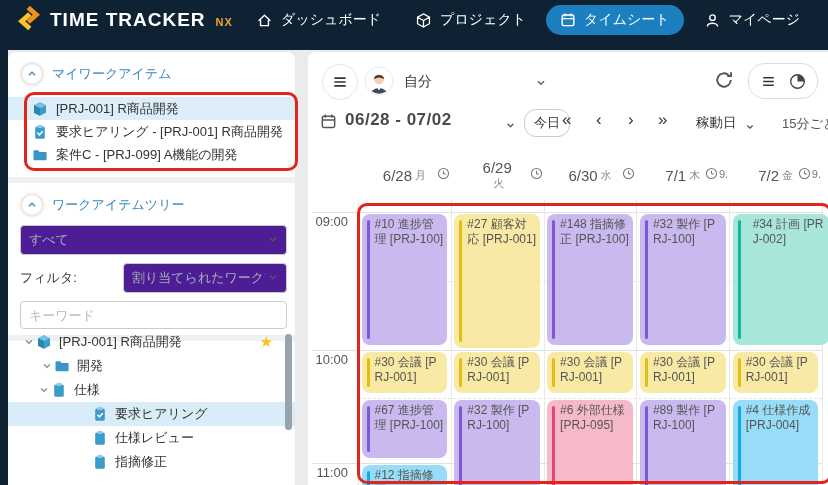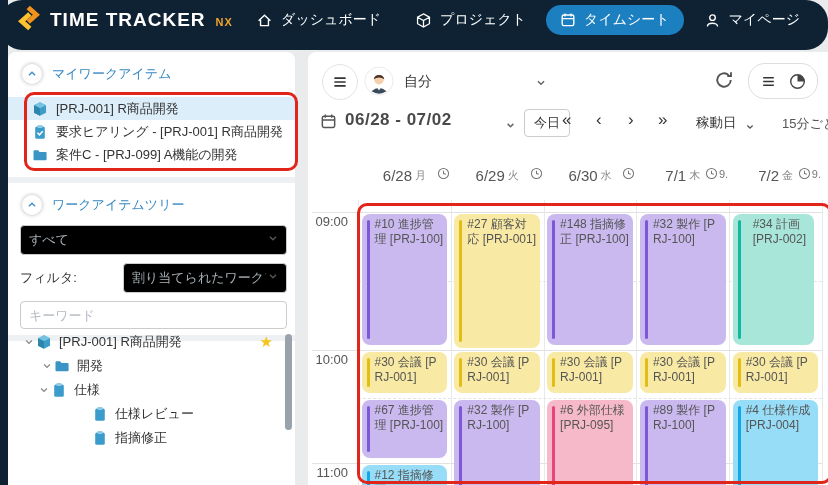--- a/index.html
+++ b/index.html
@@ -3,21 +3,21 @@
 <meta charset="utf-8">
 <style>
   html,body{margin:0;padding:0;}
   body{
     width:828px;height:485px;overflow:hidden;position:relative;
     background:#e9ebed;
     font-family:"Liberation Sans","DejaVu Sans",sans-serif;
     -webkit-font-smoothing:antialiased;
   }
   
-  .topbar{position:absolute;left:0;top:0;width:828px;height:50px;background:#0e2233;border-radius:22px;}
+  .topbar{position:absolute;left:0;top:0;width:828px;height:50px;background:#0e2233;}
   .leftstrip{position:absolute;left:0;top:0;width:8px;height:485px;background:#0e2233;}
   .topbar-inner{display:flex;align-items:center;height:40px;padding:0 14px 0 16px;}
   .brand{display:flex;align-items:center;gap:8px;}
   .brand-name{color:#fff;font-size:19px;font-weight:bold;letter-spacing:1px;}
   .brand-suffix{color:#f2a32a;font-size:11px;font-weight:bold;margin-left:2px;margin-top:4px;letter-spacing:1px;}
   .nav{display:flex;align-items:center;margin-left:auto;gap:6px;justify-content:flex-end;}
   .nav-item{display:flex;align-items:center;gap:8px;color:#fff;font-size:14px;
     padding:6px 14px;border-radius:16px;cursor:pointer;white-space:nowrap;}
   .nav-item.active{background:#1c7fc0;}
   .nav-item svg{display:block;}
@@ -30,21 +30,21 @@
   .sec-header{display:flex;align-items:center;gap:10px;padding:12px 0 6px 14px;}
   .sec-title{color:#3487c0;font-size:13px;}
   .toggle-circle{width:20px;height:20px;border-radius:50%;background:#fff;
     box-shadow:0 0 4px rgba(0,0,0,.3);display:flex;align-items:center;justify-content:center;cursor:pointer;flex:0 0 auto;}
   .wi-row{display:flex;align-items:center;gap:8px;height:23px;padding-left:24px;font-size:13px;color:#333;cursor:pointer;white-space:nowrap;}
   .wi-row.sel{background:#dceef9;}
   .divider{height:6px;background:#eef1f3;margin:8px 0 0 0;}
   .field-row{display:flex;align-items:center;padding:4px 8px 4px 12px;}
   .field-label{font-size:13px;color:#333;width:103px;flex:0 0 auto;}
   .fake-select{flex:1;height:28px;border:1px solid #ccc;border-radius:4px;display:flex;align-items:center;
-    padding:0 6px 0 8px;font-size:13px;color:#aab2b8;background:#000000;cursor:pointer;overflow:hidden;font-family:Liberation Mono, monospace;}
+    padding:0 6px 0 8px;font-size:13px;color:#aab2b8;background:#4c1d95;cursor:pointer;overflow:hidden;}
   .fake-select .val{flex:1;white-space:nowrap;overflow:hidden;}
   .kw-input{margin:4px 8px 0 12px;width:249px;height:26px;border:1px solid #ccc;border-radius:4px;
     font-size:13px;padding:0 8px;color:#333;font-family:inherit;}
   .kw-input::placeholder{color:#b3bac0;}
   .tree{position:absolute;left:0;top:278px;right:0;bottom:0;overflow:hidden;}
   .tree-row{display:flex;align-items:center;height:24px;font-size:13px;color:#333;cursor:pointer;position:relative;white-space:nowrap;}
   .tree-row.sel{background:#d9ecf8;}
   .tree-row .gap{display:inline-block;width:16px;flex:0 0 auto;}
   .tree-row .lbl{margin-left:7px;}
   .tree-star{position:absolute;right:22px;top:3px;color:#f6c51a;font-size:15px;}
@@ -56,21 +56,21 @@
   .user-name{position:absolute;left:96px;top:21px;font-size:14px;color:#333;}
   .user-chevron{position:absolute;left:226px;top:24px;}
   .refresh-btn{position:absolute;left:406px;top:18px;cursor:pointer;}
   .icon-pill{position:absolute;left:440px;top:11px;width:68px;height:34px;border:1px solid #ddd;border-radius:17px;
     display:flex;align-items:center;justify-content:space-evenly;background:#fff;}
   .icon-pill>span{cursor:pointer;display:flex;}
   
   .tb-cal{position:absolute;left:12px;top:61px;}
   .tb-date{position:absolute;left:37px;top:58px;font-size:17px;font-weight:bold;color:#4a4a4a;letter-spacing:.5px;cursor:pointer;}
   .tb-date-chevron{position:absolute;left:196px;top:66px;cursor:pointer;}
-  .tb-today{position:absolute;left:216px;top:57px;border:1px solid #ccc;border-radius:4px;background:#fff;
+  .tb-today{position:absolute;left:216px;top:57px;border:1px solid #ccc;border-radius:12px;background:#fff;
     font-size:13px;color:#333;padding:4px 9px;cursor:pointer;font-family:inherit;}
   .tb-arrow{position:absolute;top:58px;font-size:17px;color:#333;cursor:pointer;}
   .tb-daymode{position:absolute;left:388px;top:62px;font-size:13.5px;color:#333;cursor:pointer;}
   .tb-daymode-chevron{position:absolute;left:436px;top:67px;cursor:pointer;}
   .tb-interval{position:absolute;left:474px;top:63px;font-size:13px;color:#555;cursor:pointer;white-space:nowrap;}
   
   .day-cell{position:absolute;top:110px;height:26px;display:flex;align-items:center;justify-content:center;}
   .day-date{font-size:15px;color:#555;}
   .day-dow{font-size:11px;color:#888;margin-left:3px;}
   .day-clockwrap{position:absolute;right:1px;top:5px;display:flex;align-items:center;}
@@ -254,20 +254,31 @@
             <path d="M4.7 6.3 L8 9.6 L11.3 6.3" stroke="#888" stroke-width="1.5" fill="none"></path>
           </svg>
         </span>
         <span style="display: flex; flex: 0 0 auto;">
           <svg width="16" height="16" viewBox="0 0 16 16">
             <rect x="3.2" y="2.4" width="9.6" height="12.4" rx="1.6" fill="#3b9ccb"></rect>
             <rect x="5.4" y="1" width="5.2" height="3" rx="1" fill="#8ecbe5"></rect>
           </svg>
         </span>
         <span class="lbl">仕様</span>
+      </div>
+      <div class="tree-row sel" style="padding-left: 68px;">
+        <span class="gap"></span>
+        <span style="display: flex; flex: 0 0 auto;">
+          <svg width="16" height="16" viewBox="0 0 16 16">
+            <rect x="3.2" y="2.4" width="9.6" height="12.4" rx="1.6" fill="#3b9ccb"></rect>
+            <rect x="5.4" y="1" width="5.2" height="3" rx="1" fill="#8ecbe5"></rect>
+            <path d="M5.4 8.8 l2 2 l3.4-3.6" stroke="#fff" stroke-width="1.6" fill="none"></path>
+          </svg>
+        </span>
+        <span class="lbl">要求ヒアリング</span>
       </div>
       <div class="tree-row" style="padding-left: 68px;">
         <span class="gap"></span>
         <span style="display: flex; flex: 0 0 auto;">
           <svg width="16" height="16" viewBox="0 0 16 16">
             <rect x="3.2" y="2.4" width="9.6" height="12.4" rx="1.6" fill="#3b9ccb"></rect>
             <rect x="5.4" y="1" width="5.2" height="3" rx="1" fill="#8ecbe5"></rect>
           </svg>
         </span>
         <span class="lbl">仕様レビュー</span>
@@ -359,21 +370,21 @@
         <span class="day-dow">月</span>
         <span class="day-clockwrap">
           <span style="display: flex; flex: 0 0 auto;">
             <svg width="13" height="13" viewBox="0 0 16 16">
               <circle cx="8" cy="8" r="6.2" stroke="#777" stroke-width="1.3" fill="none"></circle>
               <path d="M8 4.5 V8 L10.8 8.8" stroke="#777" stroke-width="1.3" fill="none"></path>
             </svg>
           </span>
         </span>
       </div>
-      <div class="day-cell" style="left: 142.8px; width: 92.8px;">
+      <div class="day-cell" style="left: 142.8px; width: 92.8px; flex-direction: column;">
         <span class="day-date">6/29</span>
         <span class="day-dow">火</span>
         <span class="day-clockwrap">
           <span style="display: flex; flex: 0 0 auto;">
             <svg width="13" height="13" viewBox="0 0 16 16">
               <circle cx="8" cy="8" r="6.2" stroke="#777" stroke-width="1.3" fill="none"></circle>
               <path d="M8 4.5 V8 L10.8 8.8" stroke="#777" stroke-width="1.3" fill="none"></path>
             </svg>
           </span>
         </span>
@@ -438,20 +449,20 @@
       <div class="event" style="left: 53.5px; width: 85.8px; top: 413px; height: 90.5px; background: rgb(151, 221, 248);"><span class="bar" style="background: rgb(18, 167, 230);"></span><span>#12 指摘修正</span></div>
       <div class="event" style="left: 146.3px; width: 85.8px; top: 162px; height: 134px; background: rgb(248, 233, 164);"><span class="bar" style="background: rgb(226, 189, 20);"></span><span>#27 顧客対応 [PRJ-001]</span></div>
       <div class="event" style="left: 146.3px; width: 85.8px; top: 300px; height: 41px; background: rgb(248, 233, 164);"><span class="bar" style="background: rgb(226, 189, 20);"></span><span>#30 会議 [PRJ-001]</span></div>
       <div class="event" style="left: 146.3px; width: 85.8px; top: 348px; height: 188px; background: rgb(201, 185, 239);"><span class="bar" style="background: rgb(126, 87, 216);"></span><span>#32 製作 [PRJ-100]</span></div>
       <div class="event" style="left: 239.1px; width: 85.8px; top: 162px; height: 131px; background: rgb(201, 185, 239);"><span class="bar" style="background: rgb(126, 87, 216);"></span><span>#148 指摘修正 [PRJ-100]</span></div>
       <div class="event" style="left: 239.1px; width: 85.8px; top: 300px; height: 41px; background: rgb(248, 233, 164);"><span class="bar" style="background: rgb(226, 189, 20);"></span><span>#30 会議 [PRJ-001]</span></div>
       <div class="event" style="left: 239.1px; width: 85.8px; top: 348px; height: 188px; background: rgb(246, 185, 202);"><span class="bar" style="background: rgb(233, 68, 124);"></span><span>#6 外部仕様 [PRJ-095]</span></div>
       <div class="event" style="left: 331.9px; width: 85.8px; top: 162px; height: 131px; background: rgb(201, 185, 239);"><span class="bar" style="background: rgb(126, 87, 216);"></span><span>#32 製作 [PRJ-100]</span></div>
       <div class="event" style="left: 331.9px; width: 85.8px; top: 300px; height: 41px; background: rgb(248, 233, 164);"><span class="bar" style="background: rgb(226, 189, 20);"></span><span>#30 会議 [PRJ-001]</span></div>
       <div class="event" style="left: 331.9px; width: 85.8px; top: 348px; height: 188px; background: rgb(201, 185, 239);"><span class="bar" style="background: rgb(126, 87, 216);"></span><span>#89 製作 [PRJ-100]</span></div>
-      <div class="event" style="left: 424.7px; width: 81px; top: 162px; height: 131px; background: rgb(169, 230, 218); padding-left: 20px;"><span class="bar" style="background: rgb(20, 184, 160);"></span><span>#34 計画 [PRJ-002]</span></div>
+      <div class="event" style="left: 424.7px; width: 96px; top: 162px; height: 131px; background: rgb(169, 230, 218); padding-left: 20px;"><span class="bar" style="background: rgb(20, 184, 160);"></span><span>#34 計画 [PRJ-002]</span></div>
       <div class="event" style="left: 424.7px; width: 85.8px; top: 300px; height: 41px; background: rgb(248, 233, 164);"><span class="bar" style="background: rgb(226, 189, 20);"></span><span>#30 会議 [PRJ-001]</span></div>
       <div class="event" style="left: 424.7px; width: 85.8px; top: 348px; height: 188px; background: rgb(151, 221, 248);"><span class="bar" style="background: rgb(18, 167, 230);"></span><span>#4 仕様作成 [PRJ-004]</span></div>
     </div>
 </div>
 
 <div class="red-rect" style="left:24px;top:92px;width:268px;height:73px;"></div>
 <div class="red-rect" style="left:357px;top:203px;width:469px;height:275px;"></div>
 
 </body></html>

